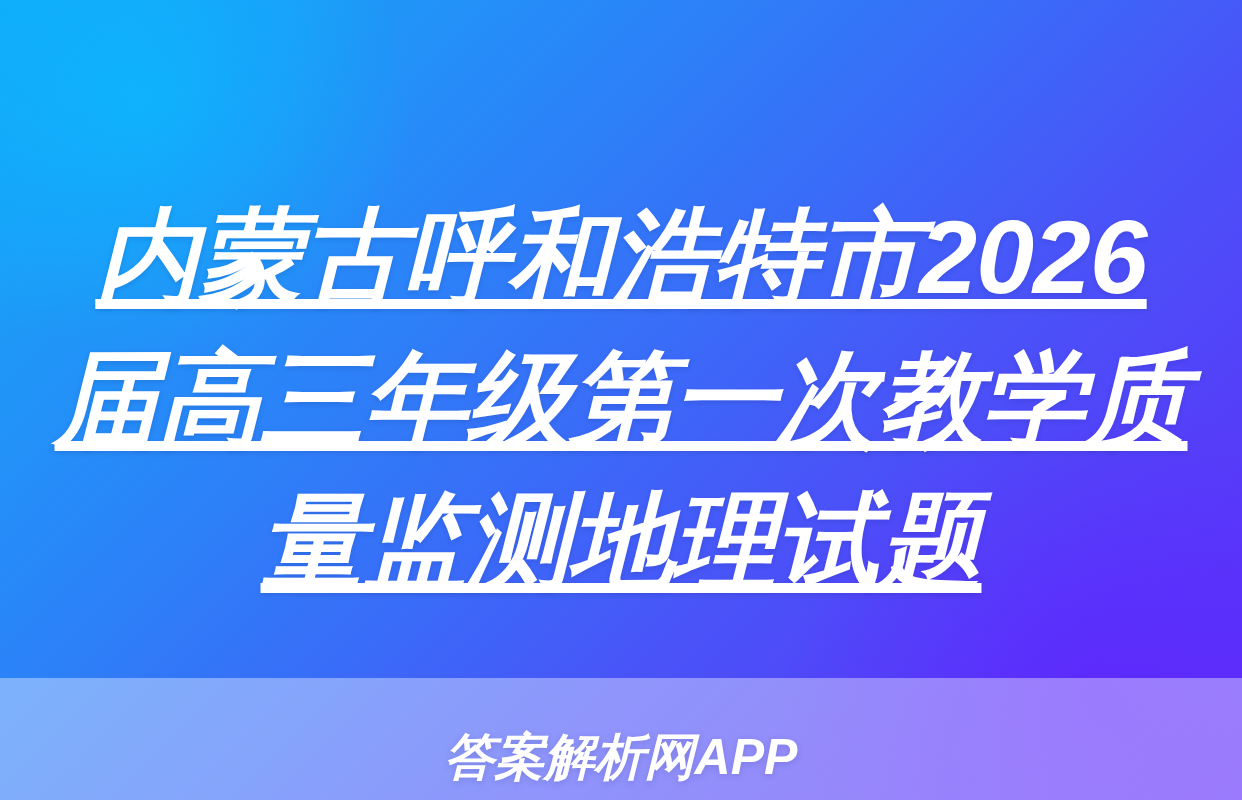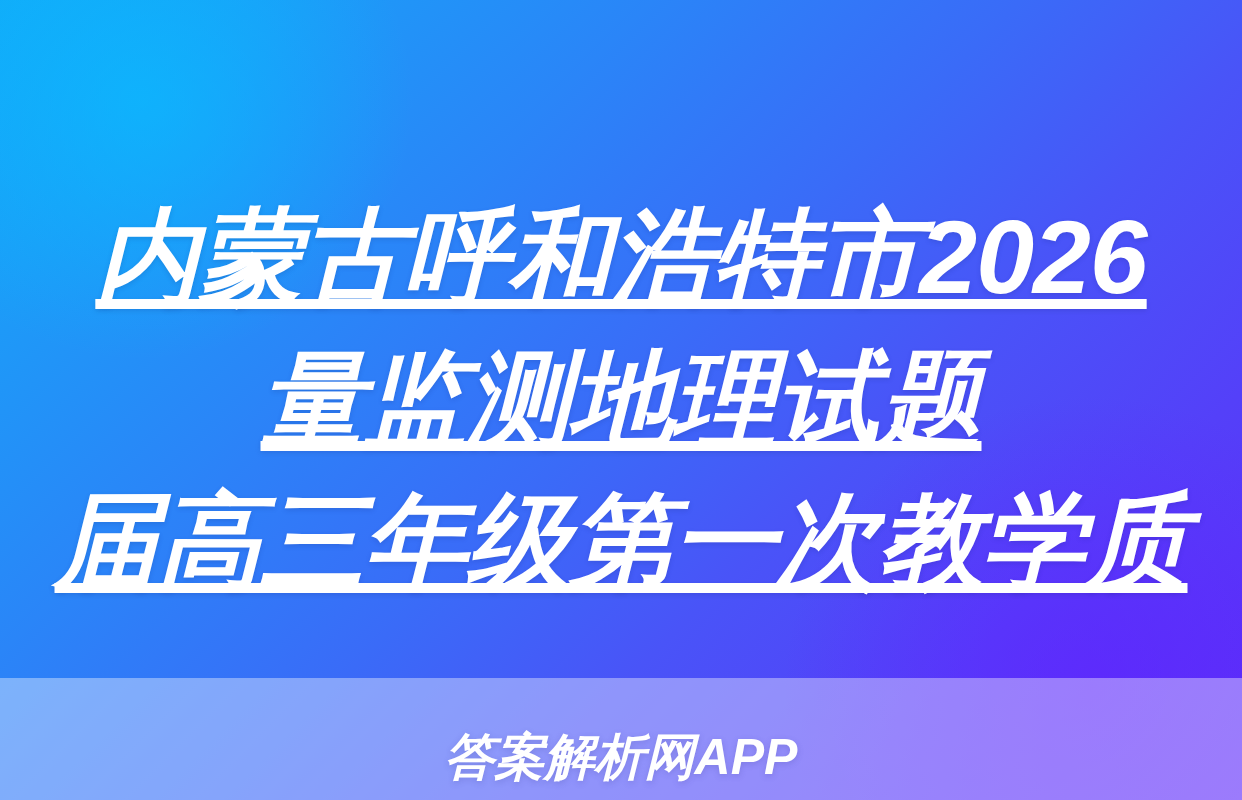--- a/index.html
+++ b/index.html
@@ -101,21 +101,21 @@
 </head>
 <body>
 
 <div id="poster">
 
   <div id="glow-topleft"></div>
   <div id="glow-bottomright"></div>
 
   <div id="title-block">
     <span class="title-line">内蒙古呼和浩特市2026</span>
+    <span class="title-line">届高三年级第一次教学质</span>
     <span class="title-line">量监测地理试题</span>
-    <span class="title-line">届高三年级第一次教学质</span>
   </div>
 
   <div id="footer-band">
     <span id="watermark-text">答案解析网APP</span>
   </div>
 
 </div>
 
 </body></html>

